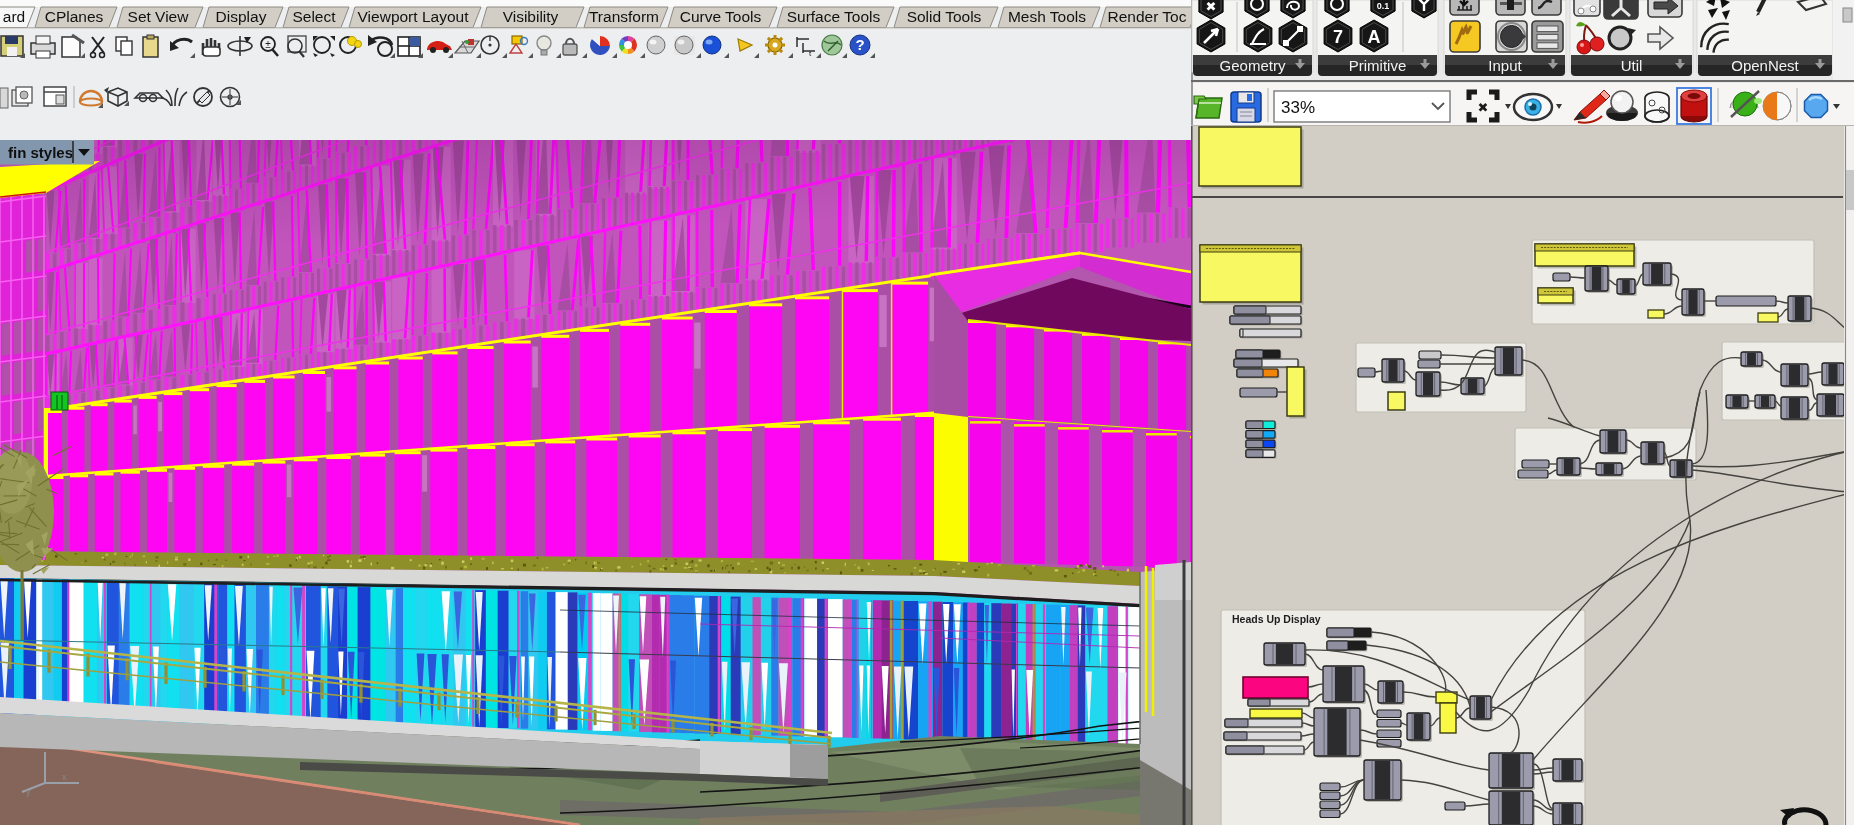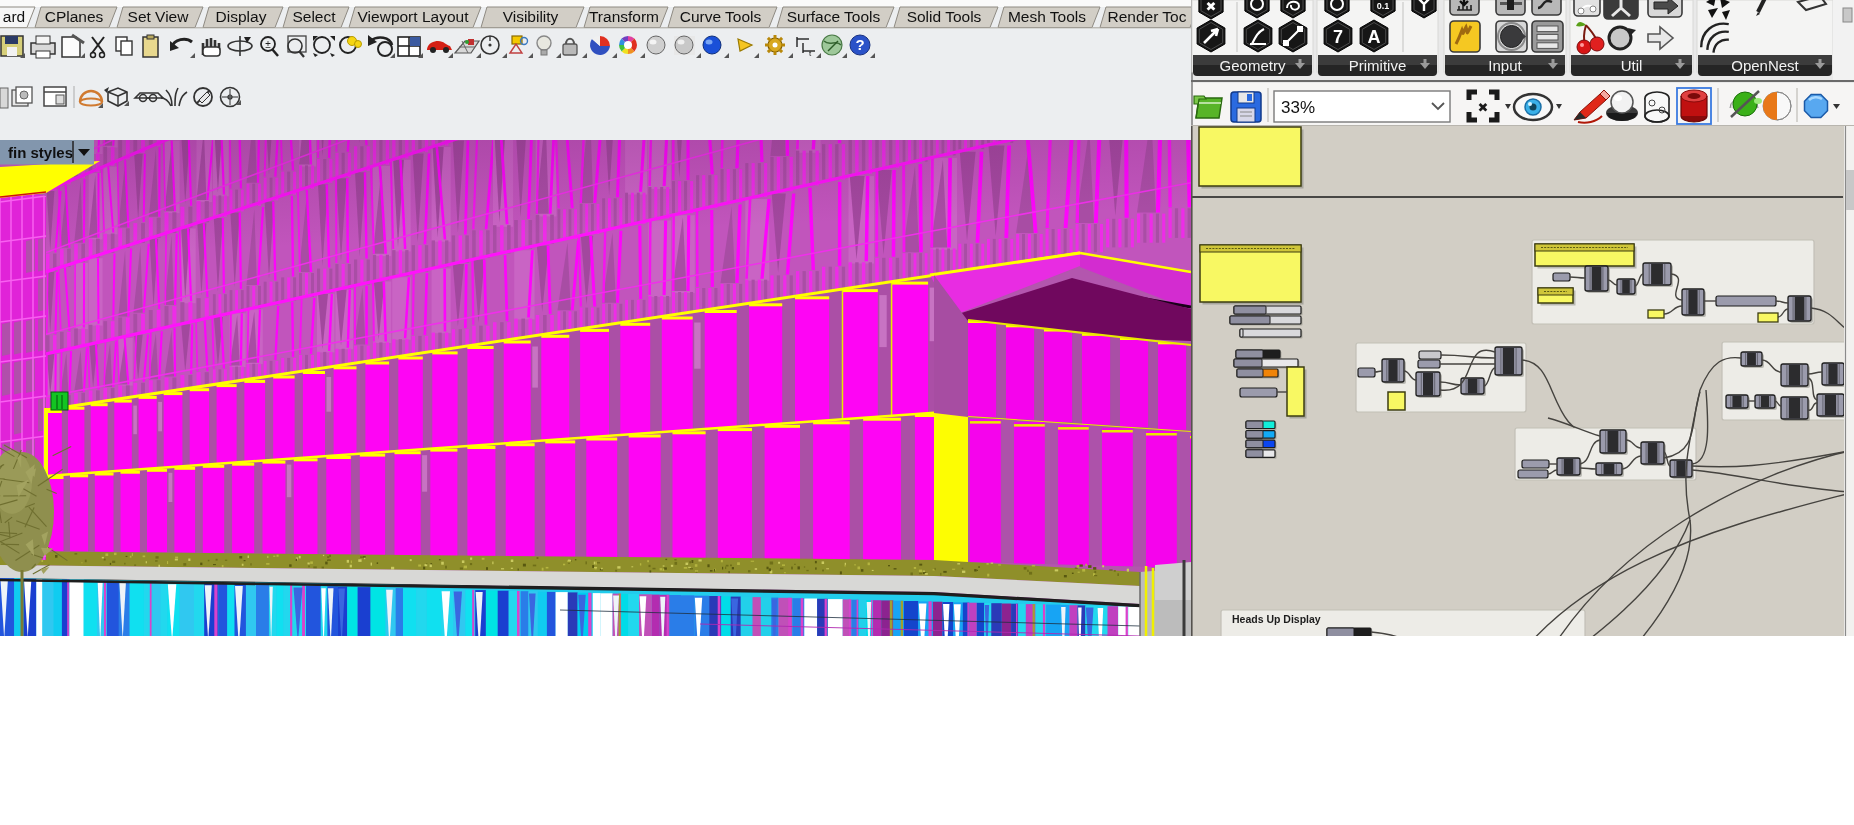--- a/index.html
+++ b/index.html
@@ -1,15 +1,15 @@
 <!DOCTYPE html>
 <html><head><meta charset="utf-8"><title>r</title>
 <style>
 html,body{margin:0;padding:0;background:#fff;}
-#root{position:relative;width:1854px;height:636px;overflow:hidden;font-family:"Liberation Sans",sans-serif;background:#f97316;}
+#root{position:relative;width:1854px;height:825px;overflow:hidden;font-family:"Liberation Sans",sans-serif;background:#f97316;}
 </style></head>
 <body>
 <div id="root">
 <svg width="1854" height="140" viewBox="0 0 1854 140" style="position:absolute;left:0;top:0">
       <rect x="0.0" y="0.0" width="1191.0" height="140.0" fill="#eceef0"></rect>
       <rect x="0.0" y="0.0" width="1191.0" height="7.0" fill="#fafafa"></rect>
       <polygon points="-24.0,7.0 35.0,7.0 27.0,27.5 -30.0,27.5" fill="#f6f6f6" stroke="#8e8a82" stroke-width="1"></polygon>
       <text x="14.0" y="22.0" font-family="Liberation Sans, sans-serif" font-size="15.5" fill="#111" text-anchor="middle">ard</text>
       <polygon points="41.0,7.0 117.0,7.0 109.0,27.5 35.0,27.5" fill="#d2cec6" stroke="#8e8a82" stroke-width="1"></polygon>
       <text x="74.0" y="22.0" font-family="Liberation Sans, sans-serif" font-size="15.5" fill="#111" text-anchor="middle">CPlanes</text>

